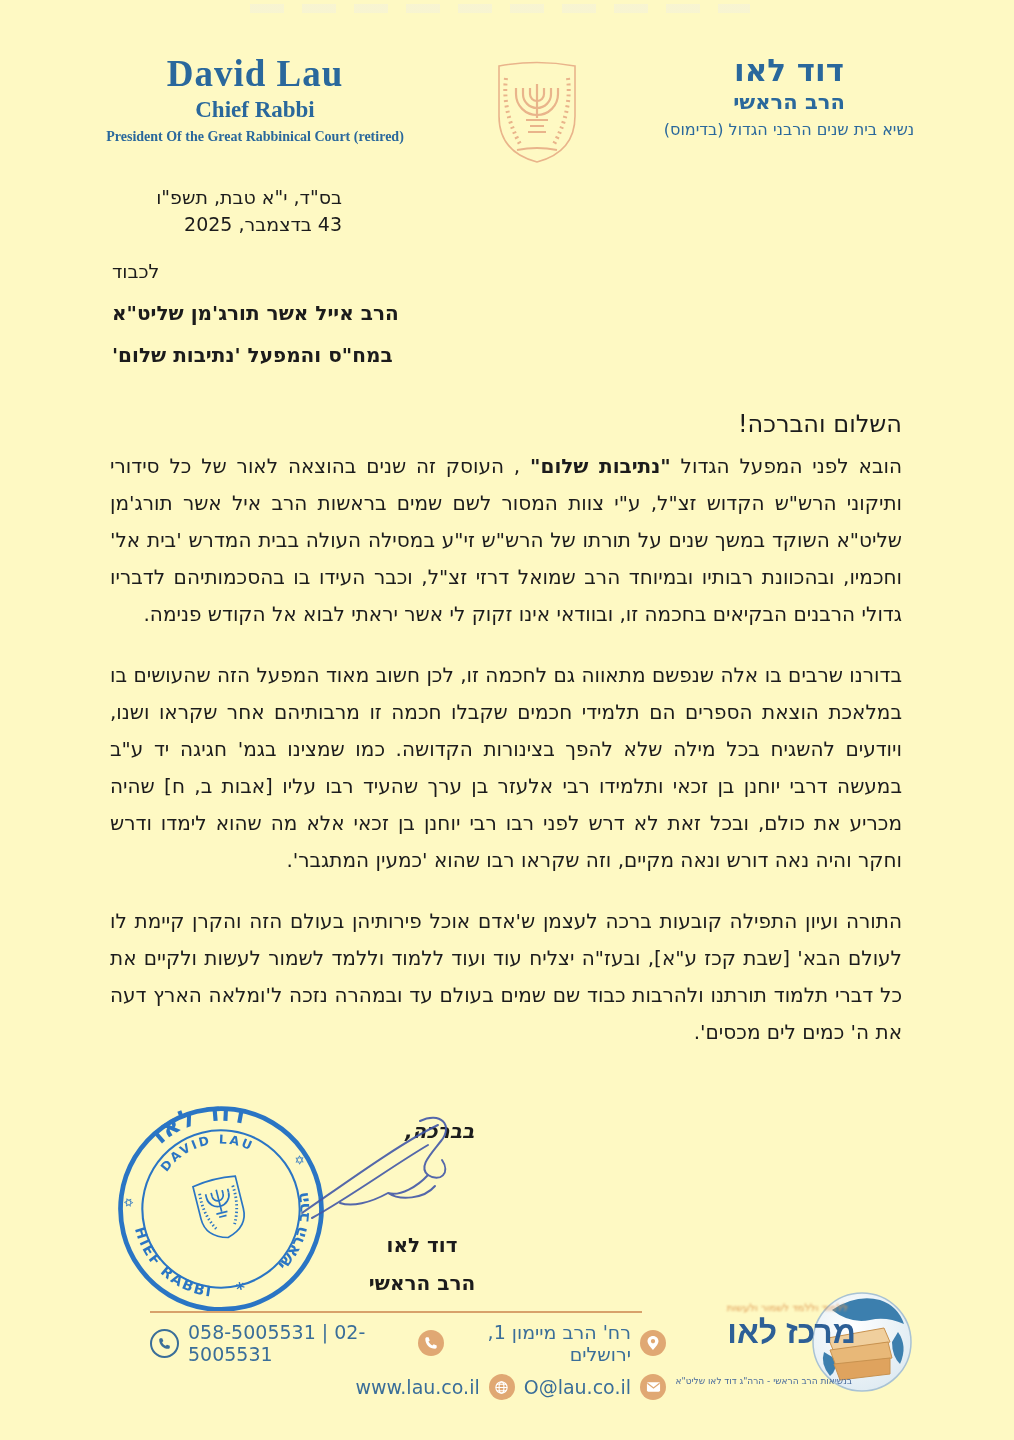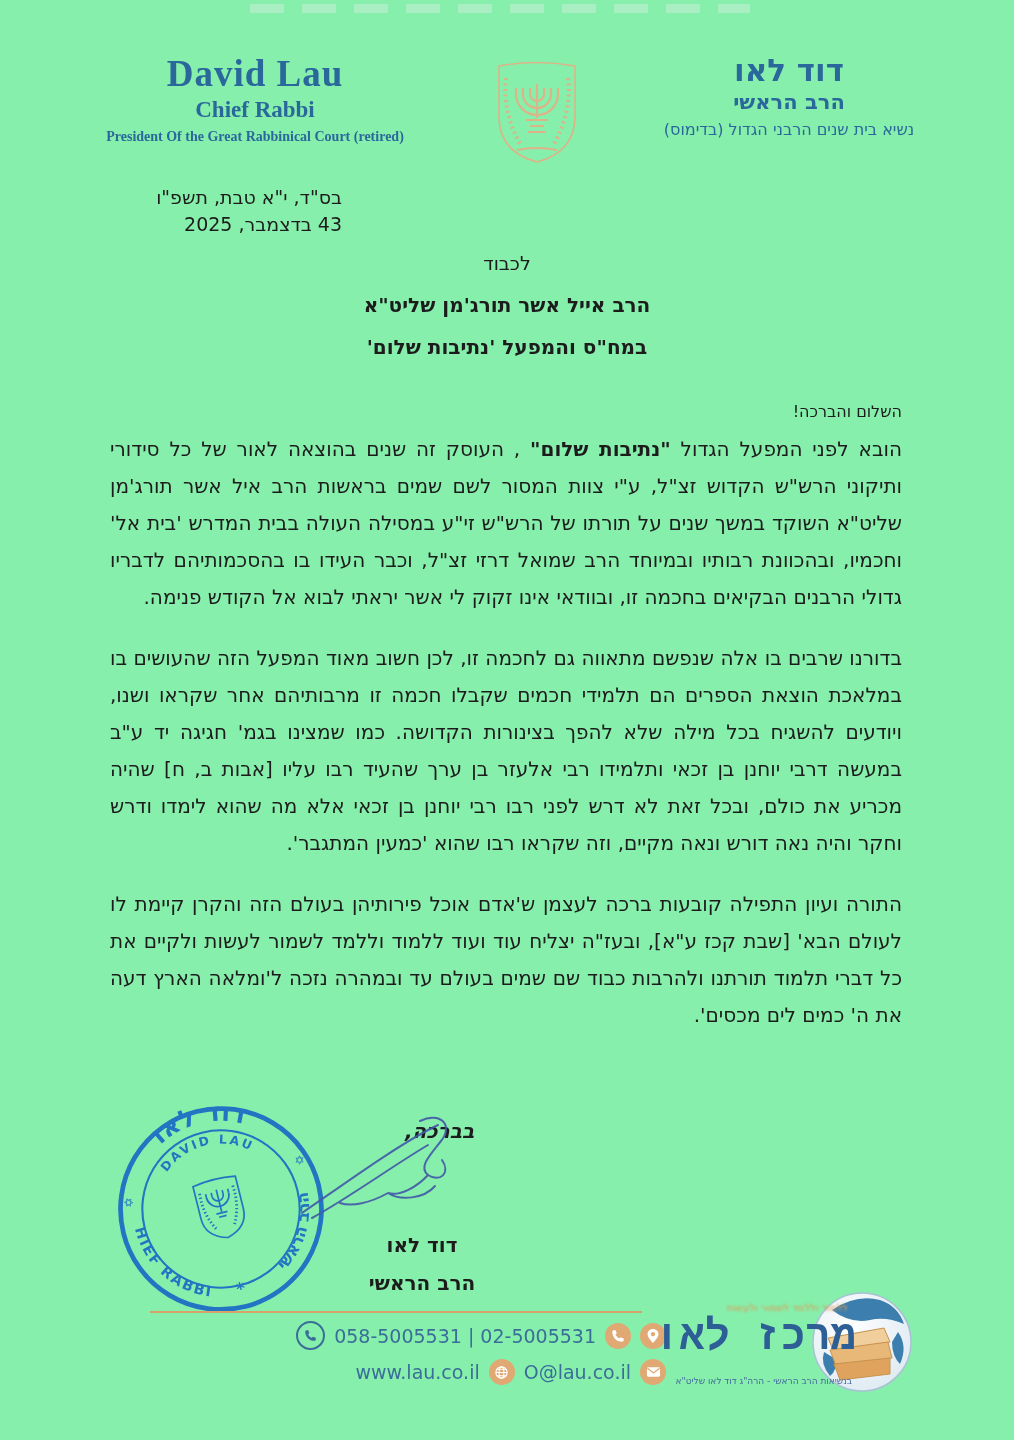--- a/index.html
+++ b/index.html
@@ -1,40 +1,40 @@
 <!DOCTYPE html>
 <html><head>
 <meta charset="utf-8">
 <style>
   html,body{margin:0;padding:0;background:#ffffff;}
-  .page{position:relative;width:1014px;height:1440px;background:#86efac;overflow:hidden;
+  .page{position:relative;width:1014px;height:1440px;background:#fef9c3;overflow:hidden;
         font-family:"DejaVu Sans",sans-serif;color:#1c1c1c;}
   .top-artifact{position:absolute;top:4px;left:250px;width:500px;height:9px;opacity:.35;
         background:repeating-linear-gradient(90deg,#ececec 0 34px,transparent 34px 52px);}
   
   .letterhead{display:flex;justify-content:space-between;align-items:flex-start;
         padding:52px 60px 0 60px;}
   .lh-left{width:390px;text-align:center;color:#2a689c;font-family:"Liberation Serif","DejaVu Serif",serif;}
   .lh-name{font-size:37px;font-weight:bold;letter-spacing:1px;}
   .lh-title{font-size:23px;font-weight:bold;margin-top:2px;}
   .lh-sub{font-size:14px;font-weight:bold;margin-top:6px;}
   .lh-emblem{width:100px;text-align:center;margin-top:4px;}
   .lh-right{width:330px;text-align:center;color:#2a689c;direction:rtl;}
   .lh-right .he-name{font-size:31px;font-weight:bold;font-family:"DejaVu Serif","DejaVu Sans",serif;}
   .lh-right .he-title{font-size:21px;font-weight:bold;margin-top:2px;}
   .lh-right .he-sub{font-size:16px;margin-top:6px;}
   
   .dateblock{margin:14px 0 0 112px;direction:rtl;text-align:right;width:230px;
         font-size:19px;line-height:27px;}
   
-  .addressee{margin:14px 112px 0 112px;direction:rtl;text-align:center;}
+  .addressee{margin:22px 112px 0 112px;direction:rtl;text-align:left;}
   .addressee .salut{font-size:19px;margin-bottom:10px;}
   .addressee .bold-line{font-size:20px;font-weight:bold;line-height:42px;}
   
-  .greeting{margin:34px 112px 2px 112px;direction:rtl;text-align:right;font-size:16px;}
+  .greeting{margin:34px 112px 2px 112px;direction:rtl;text-align:right;font-size:24px;}
   .body-text{margin:10px 112px 0 110px;direction:rtl;}
   .body-text p{font-size:20px;line-height:37px;text-align:justify;margin:0 0 24px 0;}
   .body-text b{font-weight:bold;}
   
   .sig-zone{position:absolute;top:1095px;left:0;width:1014px;height:210px;}
   .stamp{position:absolute;left:112px;top:5px;width:218px;height:218px;opacity:.93;}
   .closing{position:absolute;left:405px;top:24px;font-size:20px;font-weight:bold;direction:rtl;font-style:italic;}
   .sig-scribble{position:absolute;left:298px;top:18px;width:165px;height:108px;opacity:.9;}
   .sig-name{position:absolute;left:352px;top:138px;width:140px;text-align:center;
         font-size:20px;font-weight:bold;direction:rtl;}
@@ -50,23 +50,23 @@
   .oicon{width:26px;height:26px;border-radius:50%;background:#e0a873;display:inline-flex;
         align-items:center;justify-content:center;flex:0 0 auto;}
   .wicon{width:25px;height:25px;border-radius:50%;border:2px solid #3a6e99;display:inline-flex;
         align-items:center;justify-content:center;flex:0 0 auto;}
   .ltr{direction:ltr;unicode-bidi:isolate;}
   
   .logo{position:absolute;top:-15px;right:100px;width:270px;height:135px;}
   .logo-globe{position:absolute;right:0;top:0;width:104px;height:104px;}
   .logo-tagline{position:absolute;right:66px;top:12px;font-size:10px;color:#e09a55;
         filter:blur(1px);direction:rtl;white-space:nowrap;}
-  .logo-name{position:absolute;right:58px;top:24px;font-size:42px;font-weight:bold;
+  .logo-name{position:absolute;right:58px;top:24px;font-size:32px;font-weight:bold;
         color:#2d5f96;direction:rtl;white-space:nowrap;
-        font-family:Liberation Mono, monospace;}
+        font-family:Liberation Sans, sans-serif;}
   .logo-sub{position:absolute;right:62px;top:86px;font-size:9px;color:#46699c;
         filter:blur(.6px);direction:rtl;white-space:nowrap;}
 </style>
 </head>
 <body>
 
 <div class="page">
   <div class="top-artifact"></div>
 
   <div class="letterhead">
@@ -170,20 +170,21 @@
   <div class="footer">
     <div class="footer-line"></div>
 
     <div class="contact">
       <div class="contact-row">
         <span class="oicon">
           <svg width="14" height="16" viewBox="0 0 14 16">
               <path fill="#ffffff" d="M7,1 C3.8,1 1.5,3.4 1.5,6.3 C1.5,9.6 7,15 7,15 C7,15 12.5,9.6 12.5,6.3 C12.5,3.4 10.2,1 7,1 Z M7,8.3 C5.8,8.3 4.9,7.4 4.9,6.2 C4.9,5 5.8,4.1 7,4.1 C8.2,4.1 9.1,5 9.1,6.2 C9.1,7.4 8.2,8.3 7,8.3 Z"></path>
             </svg>
         </span>
+        <span>רח' הרב מיימון 1, ירושלים</span>
         <span class="oicon">
           <svg width="14" height="14" viewBox="0 0 16 16">
               <path fill="#ffffff" d="M3.2,1.5 C2.3,1.5 1.5,2.3 1.5,3.3 C1.5,9.5 6.5,14.5 12.7,14.5 C13.7,14.5 14.5,13.7 14.5,12.8 L14.5,10.8 L11,9.4 L9.6,10.9 C7.6,9.9 6.1,8.4 5.1,6.4 L6.6,5 L5.2,1.5 Z"></path>
             </svg>
         </span>
         <span class="ltr">058-5005531 | 02-5005531</span>
         <span class="wicon">
           <svg width="13" height="13" viewBox="0 0 16 16">
               <path fill="#3a6e99" d="M3.2,1.5 C2.3,1.5 1.5,2.3 1.5,3.3 C1.5,9.5 6.5,14.5 12.7,14.5 C13.7,14.5 14.5,13.7 14.5,12.8 L14.5,10.8 L11,9.4 L9.6,10.9 C7.6,9.9 6.1,8.4 5.1,6.4 L6.6,5 L5.2,1.5 Z"></path>
             </svg>

